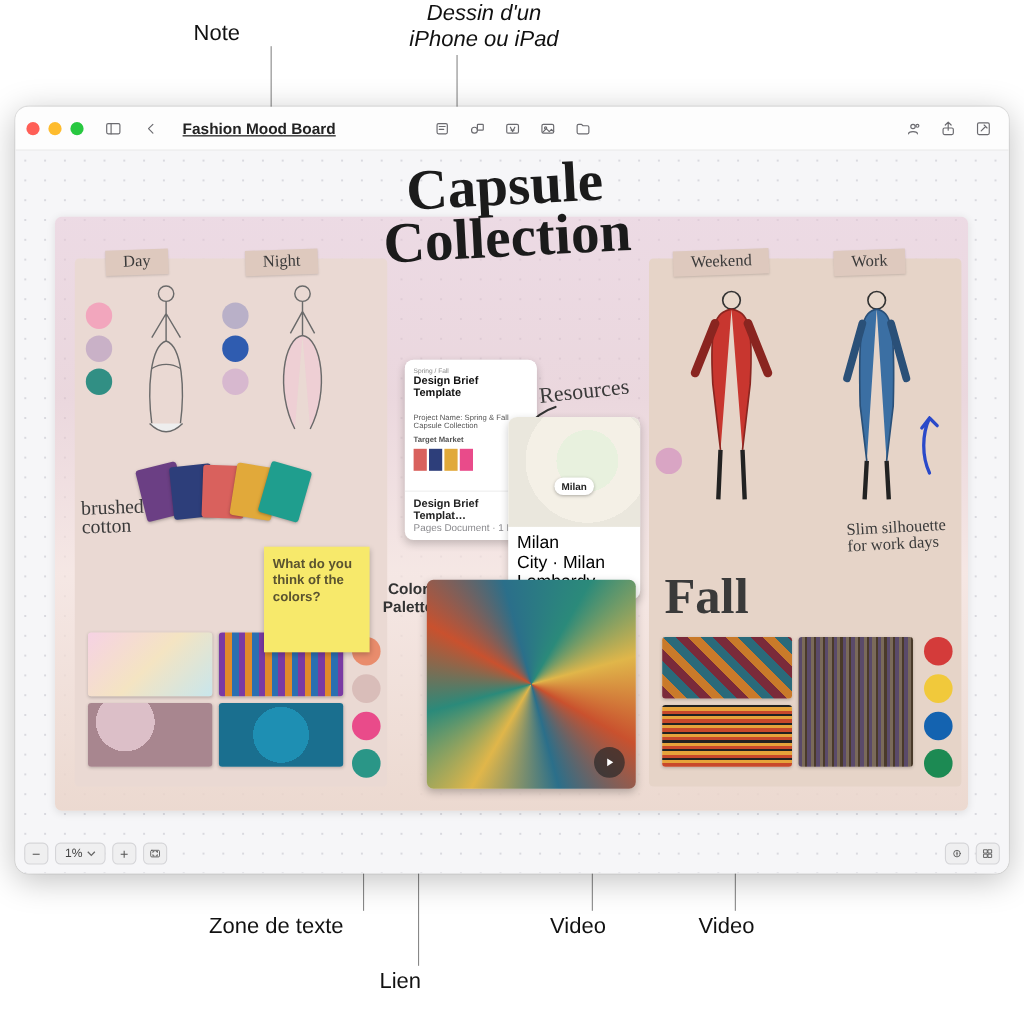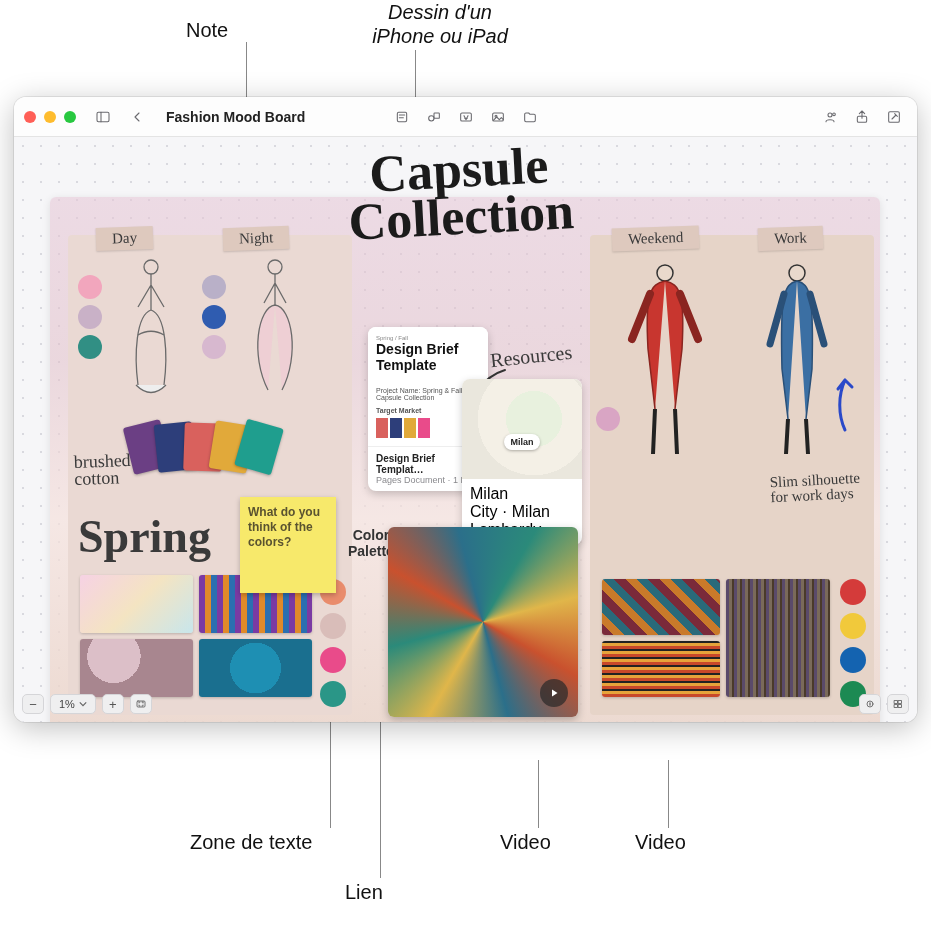--- a/index.html
+++ b/index.html
@@ -25,25 +25,26 @@
     background: #888;
     width: 1px;
   }
 
   
   .window {
     position: absolute;
     left: 14px;
     top: 97px;
     width: 903px;
-    height: 625px;
+    height: 697px;
     border-radius: 12px;
     box-shadow: 0 6px 30px rgba(0,0,0,0.25), 0 0 0 1px rgba(0,0,0,0.08);
     background: #fff;
     overflow: hidden;
+    text-decoration: underline;
   }
 
   
   .toolbar {
     height: 40px;
     display: flex;
     align-items: center;
     padding: 0 10px;
     gap: 8px;
     border-bottom: 1px solid #e4e4e4;
@@ -199,21 +200,21 @@
   }
   .link-card .thumb {
     height: 120px;
     padding:8px;
     background:#fff;
     font-size:7px;
     color:#555;
     border-bottom:1px solid #eee;
     overflow:hidden;
   }
-  .link-card .thumb .h { font-weight:700; font-size:14px; color:#111; margin-bottom:14px; }
+  .link-card .thumb .h { font-weight:700; font-size:10px; color:#111; margin-bottom:14px; }
   .link-card .meta { padding:6px 8px; }
   .link-card .lt { font-weight:600; font-size:10px; color:#222; }
   .link-card .ls { font-size:9px; color:#8a8a8e; }
 
   
   .map-card {
     position:absolute;
     width: 120px;
     background:#fff;
     border-radius:8px;
@@ -281,21 +282,21 @@
     bottom:8px; right:8px;
     display:flex; gap:6px;
   }
 
   
   .ico { fill:none; stroke:currentColor; stroke-width:1.6; stroke-linecap:round; stroke-linejoin:round; }
 </style>
 </head>
 <body>
 
-<div class="callout" style="left:186px; top:18px;">Note</div>
+<div class="callout" style="left:176px; top:18px;">Note</div>
 <div class="callout-line" style="left:246px; top:42px; height:460px;"></div>
 
 <div class="callout" style="left:340px; top:0px; width:200px; white-space:pre-line;font-style:italic;">Dessin d'un
 iPhone ou iPad</div>
 <div class="callout-line" style="left:415px; top:50px; height:110px;"></div>
 
 <div class="callout" style="left:190px; top:830px;">Zone de texte</div>
 <div class="callout-line" style="left:330px; top:700px; height:128px;"></div>
 
 <div class="callout" style="left:345px; top:880px;">Lien</div>
@@ -429,21 +430,20 @@
         <div class="fabrics" style="left:60px; top:188px;">
           <div class="chip" style="background:#6b3f84; transform:rotate(-14deg);"></div>
           <div class="chip" style="background:#2d3e7a; transform:rotate(-6deg); margin-left:-10px;"></div>
           <div class="chip" style="background:#d9615d; transform:rotate(2deg); margin-left:-10px;"></div>
           <div class="chip" style="background:#e1a93a; transform:rotate(9deg); margin-left:-10px;"></div>
           <div class="chip" style="background:#1f9e8e; transform:rotate(16deg); margin-left:-10px;"></div>
         </div>
         <div class="hand" style="left:6px; top:218px; font-size:18px; line-height:0.95; white-space:pre-line; transform:rotate(-2deg);">brushed
 cotton</div>
 
-        <div class="hand" style="left:10px; top:275px; font-size:46px; font-weight:700;">Spring</div>
 
         <div class="photos" style="left:12px; top:340px; width:232px;">
           <div class="photo" style="height:58px; background:linear-gradient(135deg,#f6d2e4,#f4e4c2,#c8e6ec);"></div>
           <div class="photo" style="height:58px; background:repeating-linear-gradient(90deg,#7a3aa3 0 6px,#e08a2a 6px 12px,#2b6fb0 12px 18px);"></div>
           <div class="photo" style="height:58px; background:radial-gradient(circle at 30% 30%, #dcbfc8 0 30%, #a8868f 30% 100%);"></div>
           <div class="photo" style="height:58px; background:radial-gradient(circle at 50% 50%, #1e8fb3 0 40%, #1a6f8f 40% 100%);"></div>
         </div>
 
         <div class="palette-col" style="left:252px; top:344px;">
           <div class="pdot" style="background:#e98c6c;"></div>
@@ -527,20 +527,21 @@
             </svg>
         </div>
 
         <svg style="position:absolute; left:240px; top:140px; width:30px; height:60px;" viewBox="0 0 30 60">
             <path d="M15 55 C 8 40 8 20 15 5 M15 5 L8 14 M15 5 L22 12" stroke="#2a49c9" stroke-width="3" fill="none" stroke-linecap="round"></path>
           </svg>
 
         <div class="hand" style="left:180px; top:238px; font-size:15px; white-space:pre-line; line-height:1; transform:rotate(-3deg);">Slim silhouette
 for work days</div>
 
+        <div class="hand" style="left:14px; top:280px; font-size:46px; font-weight:700;">Fall</div>
 
         <div class="photos" style="left:12px; top:344px; width:118px; grid-template-columns:1fr;">
           <div class="photo" style="height:56px; background:repeating-linear-gradient(45deg,#7a2a3a 0 8px,#c97a2a 8px 16px,#2a6a7a 16px 24px);"></div>
           <div class="photo" style="height:56px; background:repeating-linear-gradient(0deg,#c8482a 0 3px,#e6a33a 3px 6px,#222 6px 8px);"></div>
         </div>
         <div class="photo" style="position:absolute; left:136px; top:344px; width:104px; height:118px; background:repeating-linear-gradient(90deg,#5a4a6a 0 3px,#7a6a5a 3px 6px,#4a3a2a 6px 8px);"></div>
 
         <div class="palette-col" style="left:250px; top:344px;">
           <div class="pdot" style="background:#d43b3a;"></div>
           <div class="pdot" style="background:#f1c93b;"></div>

